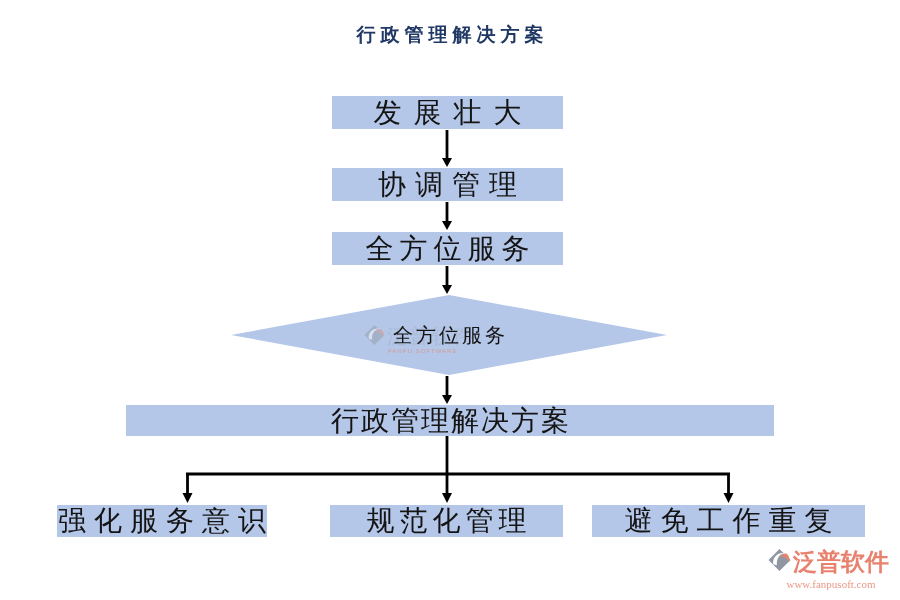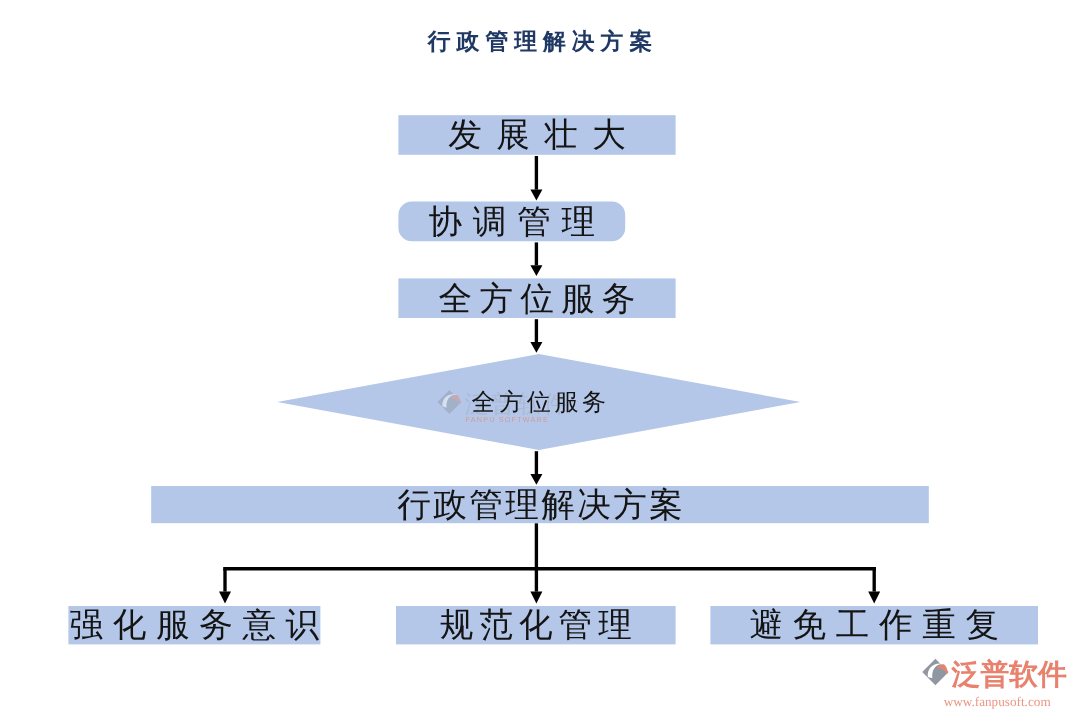--- a/index.html
+++ b/index.html
@@ -11,21 +11,21 @@
     position:absolute;top:22px;left:0;right:0;text-align:center;
     font-size:19px;font-weight:bold;color:#1f3864;
     letter-spacing:5px;text-indent:5px;
   }
   .connectors{position:absolute;left:0;top:0;}
   .node{
     position:absolute;background:#b4c7e8;display:flex;align-items:center;justify-content:center;
     font-size:28px;color:#141414;white-space:nowrap;
   }
   .n1{left:332px;top:96px;width:231px;height:33px;letter-spacing:12px;text-indent:12px;}
-  .n2{left:332px;top:168px;width:189px;height:33px;letter-spacing:9px;text-indent:9px;border-radius:11px;}
+  .n2{left:332px;top:168px;width:231px;height:33px;letter-spacing:9px;text-indent:9px;}
   .n3{left:332px;top:232px;width:231px;height:33px;letter-spacing:6px;text-indent:6px;}
   .n5{left:126px;top:405px;width:648px;height:31px;letter-spacing:2px;text-indent:2px;}
   .n6{left:57px;top:505px;width:210px;height:32px;letter-spacing:8px;text-indent:8px;}
   .n7{left:330px;top:505px;width:233px;height:32px;letter-spacing:5px;text-indent:5px;}
   .n8{left:592px;top:505px;width:273px;height:32px;letter-spacing:8px;text-indent:8px;}
   .diamond-wrap{position:absolute;left:231px;top:295px;width:436px;height:80px;}
   .diamond-wrap svg.shape{position:absolute;left:0;top:0;}
   .diamond-label{
     position:absolute;left:0;top:0;width:100%;height:100%;
     display:flex;align-items:center;justify-content:center;

